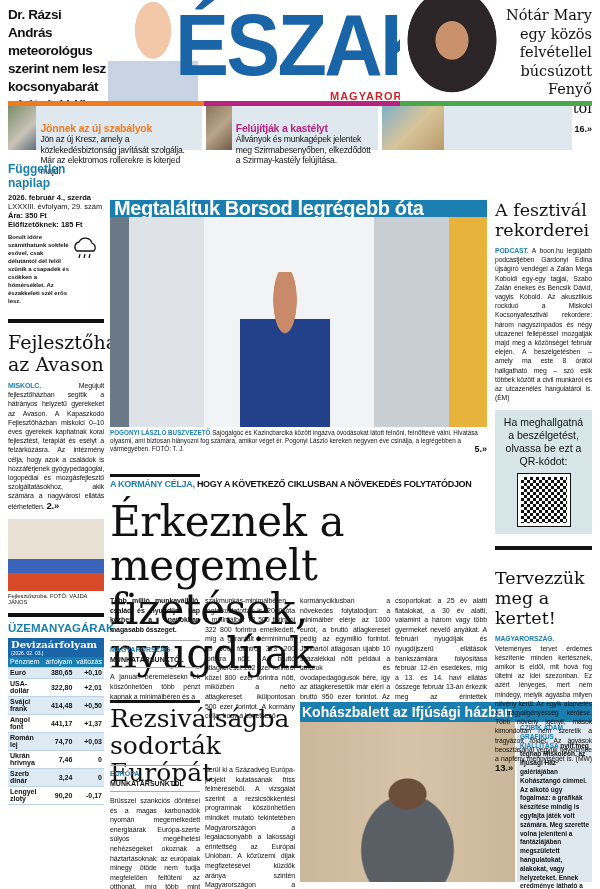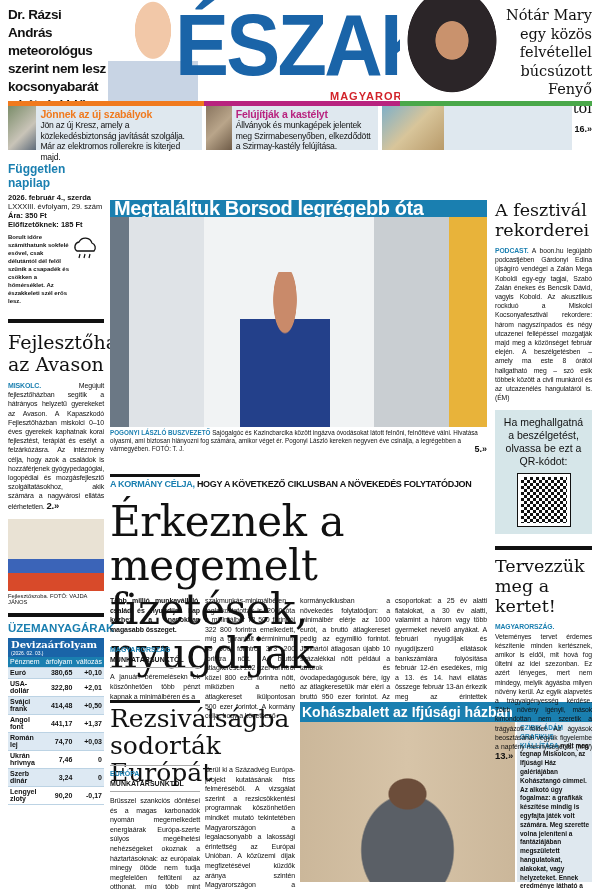--- a/index.html
+++ b/index.html
@@ -14,21 +14,21 @@
 #logo-sub{left:330px;top:90px;font-size:11px;font-weight:bold;color:#d2232a;letter-spacing:1px}
 #photo-woman{left:400px;top:0;width:100px;height:101px;background:radial-gradient(ellipse at 52% 40%,#c9926d 0 22%,#2b2528 23% 60%,transparent 61%),linear-gradient(180deg,#fff 0 100%)}
 #teaser-right{right:8px;top:6px;width:110px;text-align:right;font-size:14.5px;line-height:18.5px}
 #teaser-right .pg{font-size:9px;font-weight:bold;font-family:"Liberation Sans",sans-serif;margin-top:3px}
 
 .bar{top:101px;height:5px}
 
 #strip{left:0;top:106px;width:600px;height:44px;display:flex}
 .ts{display:flex;background:#dfe8ef;height:44px;border-right:4px solid #fff}
 .ts .img{width:88px;height:44px}
-.ts .txt{padding:2px 4px;font-size:8.6px;line-height:10.5px;letter-spacing:-0.2px}
+.ts .txt{padding:16px 4px;font-size:8.6px;line-height:10.5px;letter-spacing:-0.2px}
 .ts .t{font-weight:bold;font-size:10.5px;line-height:12px}
 
 #left{left:8px;top:162px;width:96px}
 .lc-title{color:#1a7fb0;font-weight:bold;font-size:12px}
 .small{font-size:7.5px;line-height:9px}
 .bold{font-weight:bold}
 .weather{display:flex;margin-top:12px;text-align:center}
 .weather div{flex:1}
 .weather .lbl{color:#1a7fb0;font-weight:bold;font-size:8px}
 .weather .num{color:#1a7fb0;font-weight:bold;font-size:28px;line-height:32px}
@@ -208,15 +208,15 @@
 <div id="koh-cap" class="abs"><span style="color:#1a7fb0">CZIBIK ÁDÁM GRAFIKUS KIÁLLÍTÁSA</span> <span>nyílt meg tegnap Miskolcon, az Ifjúsági Ház galériájában Kohásztangó címmel. Az alkotó úgy fogalmaz: a grafikák készítése mindig is egyfajta játék volt számára. Meg szerette volna jeleníteni a fantáziájában megszületett hangulatokat, alakokat, vagy helyzeteket. Ennek eredménye látható a kiállításon.</span><br></div>
 
 <div id="right" class="abs">
   <div class="r-h serif">A fesztivál rekorderei</div>
   <div class="col" style="margin-top:6px;font-size:6.8px;line-height:9.2px"><span class="kicker">PODCAST.</span> <span>A boon.hu legújabb podcastjében Gárdonyi Edina újságíró vendégei a Zalán Mega Koboldi egy-egy tagjai, Szabó Zalán énekes és Bencsik Dávid, vagyis Kobold. Az akusztikus rockduó a Miskolci Kocsonyafesztivál rekordere: három nagyszínpados és négy utcazenei fellépéssel mozgatják majd meg a közönséget február elején. A beszélgetésben – amely ma este 8 órától hallgatható meg – szó esik többek között a civil munkáról és az utcazenélés hangulatáról is. (ÉM)</span></div>
   <div class="qr-box">
     <div>Ha meghallgatná a beszélgetést, olvassa be ezt a QR-kódot:</div>
     <div class="qr"></div>
   </div>
   <div class="rule" style="margin-top:12px"></div>
-  <div class="r-h serif" style="margin-top:6px">Tervezzük meg a kertet!</div>
+  <div class="r-h serif" style="margin-top:18px">Tervezzük meg a kertet!</div>
   <div class="col" style="margin-top:6px;font-size:6.8px;line-height:9.2px"><span class="kicker">MAGYARORSZÁG.</span> <span>Veteményes tervet érdemes készítenie minden kertésznek, amikor is eldől, mit hová fog ültetni az idei szezonban. Ez azért lényeges, mert nem mindegy, melyik ágyásba milyen növény kerül. Az egyik alapvetés a trágyaigényesség kérdése. Több növény igényli, mások kimondottan nem szeretik a trágyázott földet. Az ágyások beosztásánál vegyük figyelembe a napfény mennyiségét is. (MW)</span> <span class="pgref">13.»</span></div>
 </div>
 
 </body></html>

